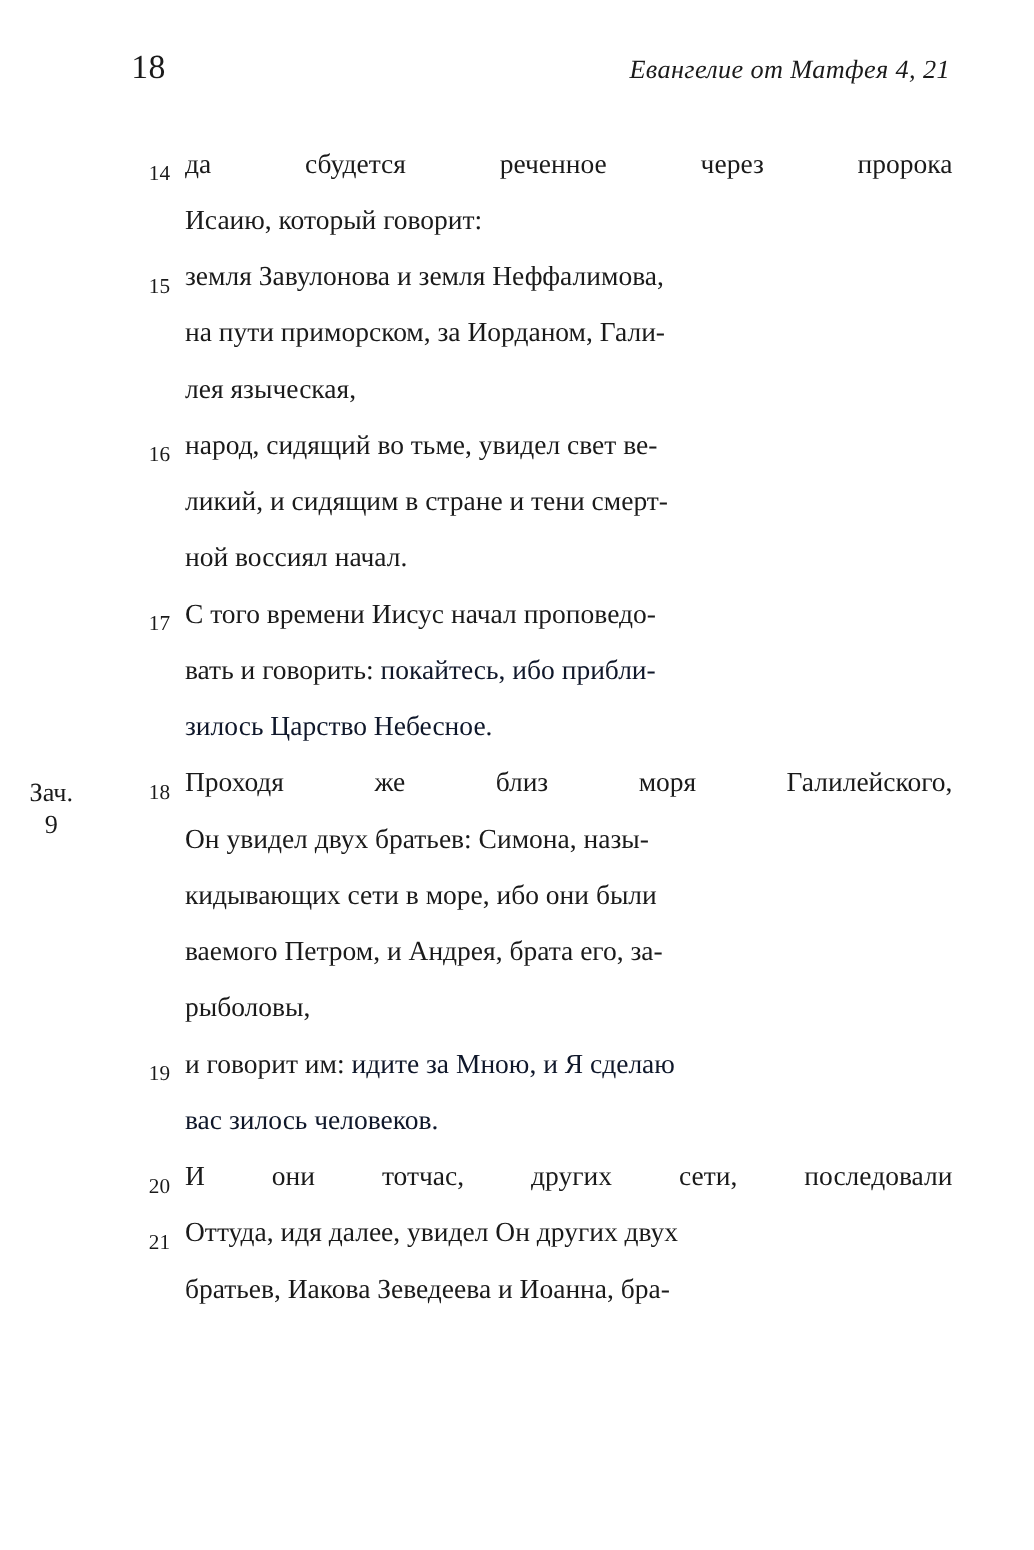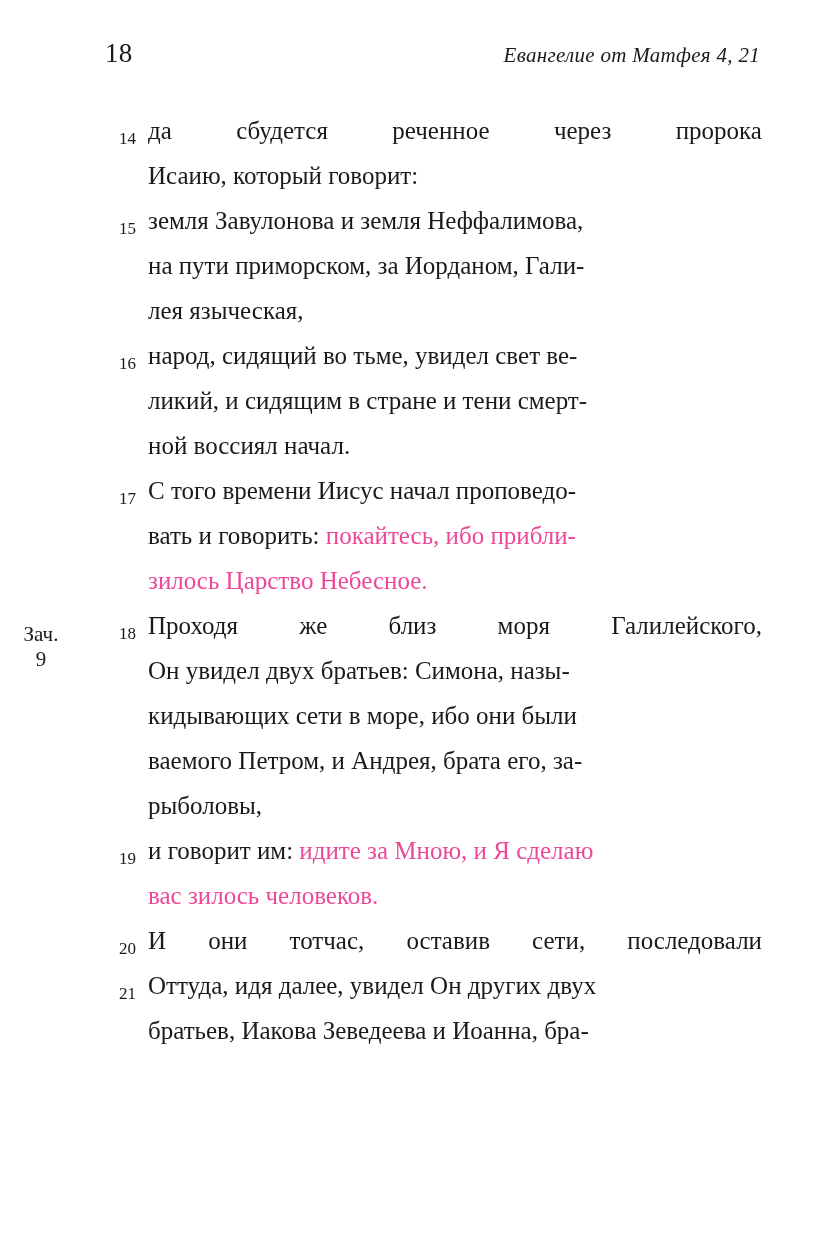--- a/index.html
+++ b/index.html
@@ -83,35 +83,35 @@
     top: 16px;
     width: 36px;
     text-align: right;
     font-size: 17px;
     line-height: 30px;
     color: #1a1a1a;
   }
 
   .line {
     display: block;
-    font-size: 25px;
+    font-size: 22px;
     line-height: 45px;
     height: 45px;
     color: #1a1a1a;
     white-space: nowrap;
   }
 
   
   .line.j {
     display: flex;
     justify-content: space-between;
   }
   .line.j > span.w { white-space: pre; }
 
-  .red { color: #ec4899; }
+  .red { color: #0f172a; }
 </style>
 </head>
 <body>
 
 <div class="page">
 
   <div class="header">
     <div class="folio">18</div>
     <div class="running-title">Евангелие от Матфея 4, 21</div>
   </div>
@@ -169,21 +169,21 @@
         <span class="vnum">19</span>
         <span class="line"><span>и говорит им: </span><span class="red">идите за Мною, и Я сделаю</span></span>
         <span class="line"><span class="red">вас зилось человеков.</span></span>
       </div>
       <div class="verse">
         <span class="vnum">20</span>
         <span class="line j">
           <span class="w">И</span>
           <span class="w">они</span>
           <span class="w">тотчас,</span>
-          <span class="w">оставив</span>
+          <span class="w">других</span>
           <span class="w">сети,</span>
           <span class="w">последовали</span>
         </span>
       </div>
       <div class="verse">
         <span class="vnum">21</span>
         <span class="line"><span>Оттуда, идя далее, увидел Он других двух</span></span>
         <span class="line"><span>братьев, Иакова Зеведеева и Иоанна, бра-</span></span>
       </div>
     </div>

